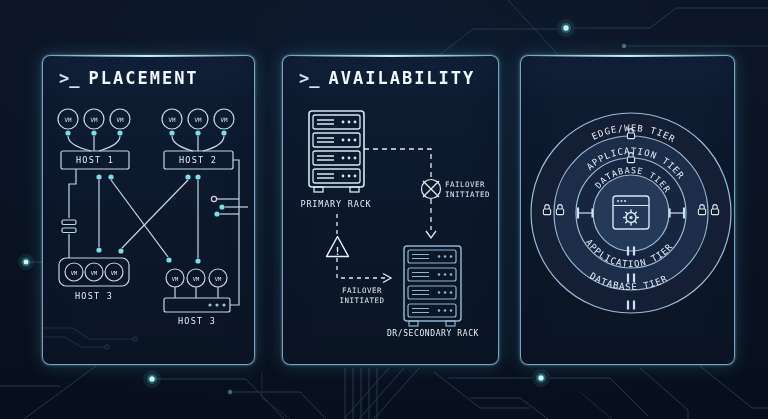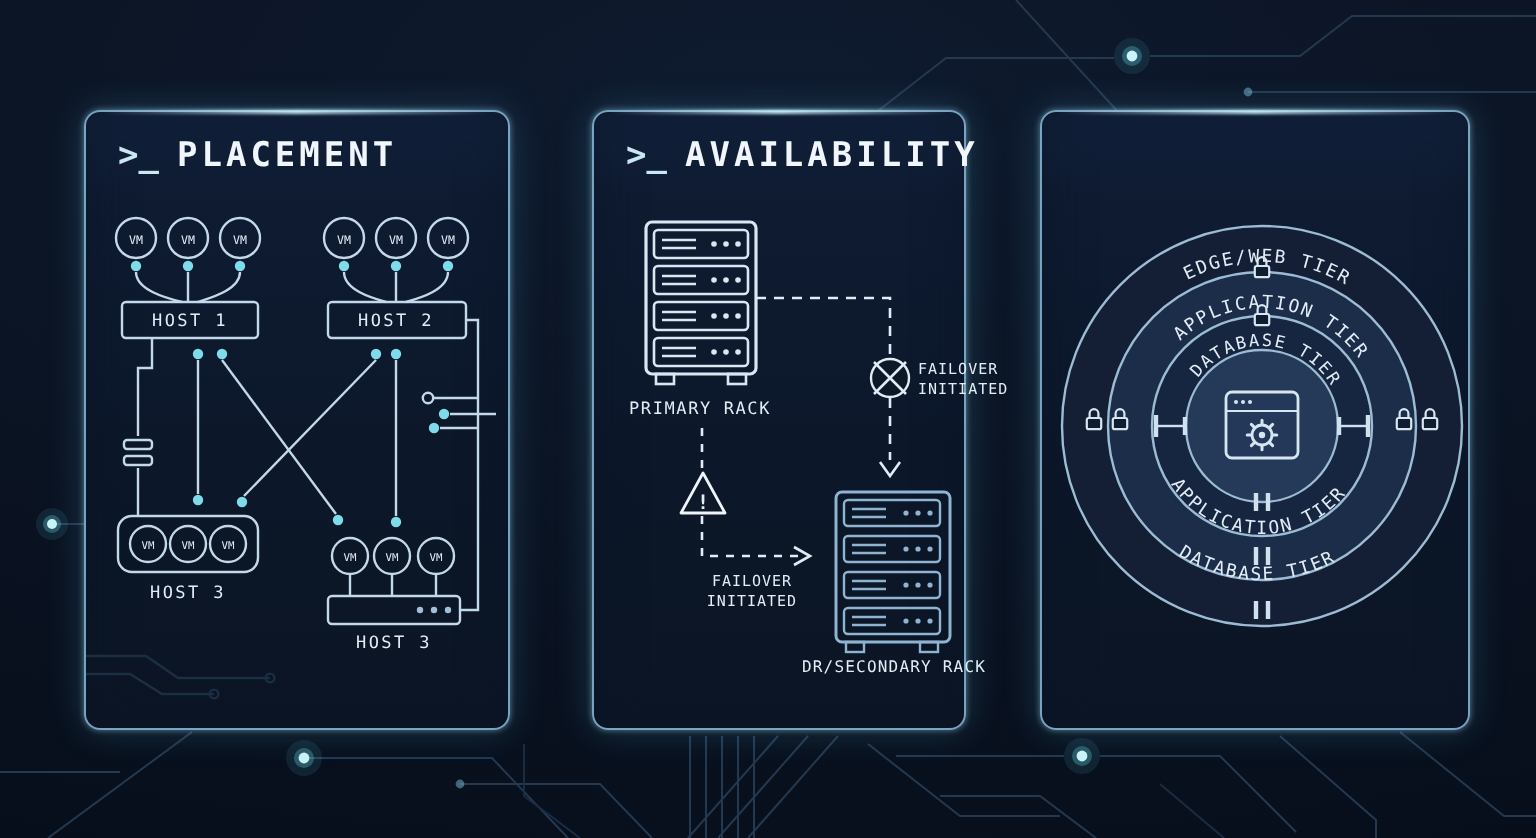--- a/index.html
+++ b/index.html
@@ -220,21 +220,21 @@
               <circle cx="179" cy="151" r="2.6"></circle>
               <circle cx="174" cy="158" r="2.6"></circle>
             </g>
           <path d="M182,151 H205"></path>
           <path d="M177,158 H196"></path>
         </g>
       </g>
     </svg>
   </section>
 
-  <section class="panel" style="left:296px;width:187px;">
+  <section class="panel" style="left:282px;width:217px;">
     <div class="hdr">
       <span class="prompt">&gt;_</span><span>AVAILABILITY</span>
     </div>
     <svg class="diagram" width="213" height="310" viewBox="0 0 213 310">
 
       <g stroke="#d9e7f2" stroke-width="1.3" fill="none">
         <rect x="26" y="55" width="55" height="76" rx="3" stroke-width="1.6"></rect>
         <rect x="30" y="59" width="47" height="14" rx="2"></rect>
           <path d="M34,64 H51 M34,68 H51"></path>
           <g fill="#d9e7f2" stroke="none">

